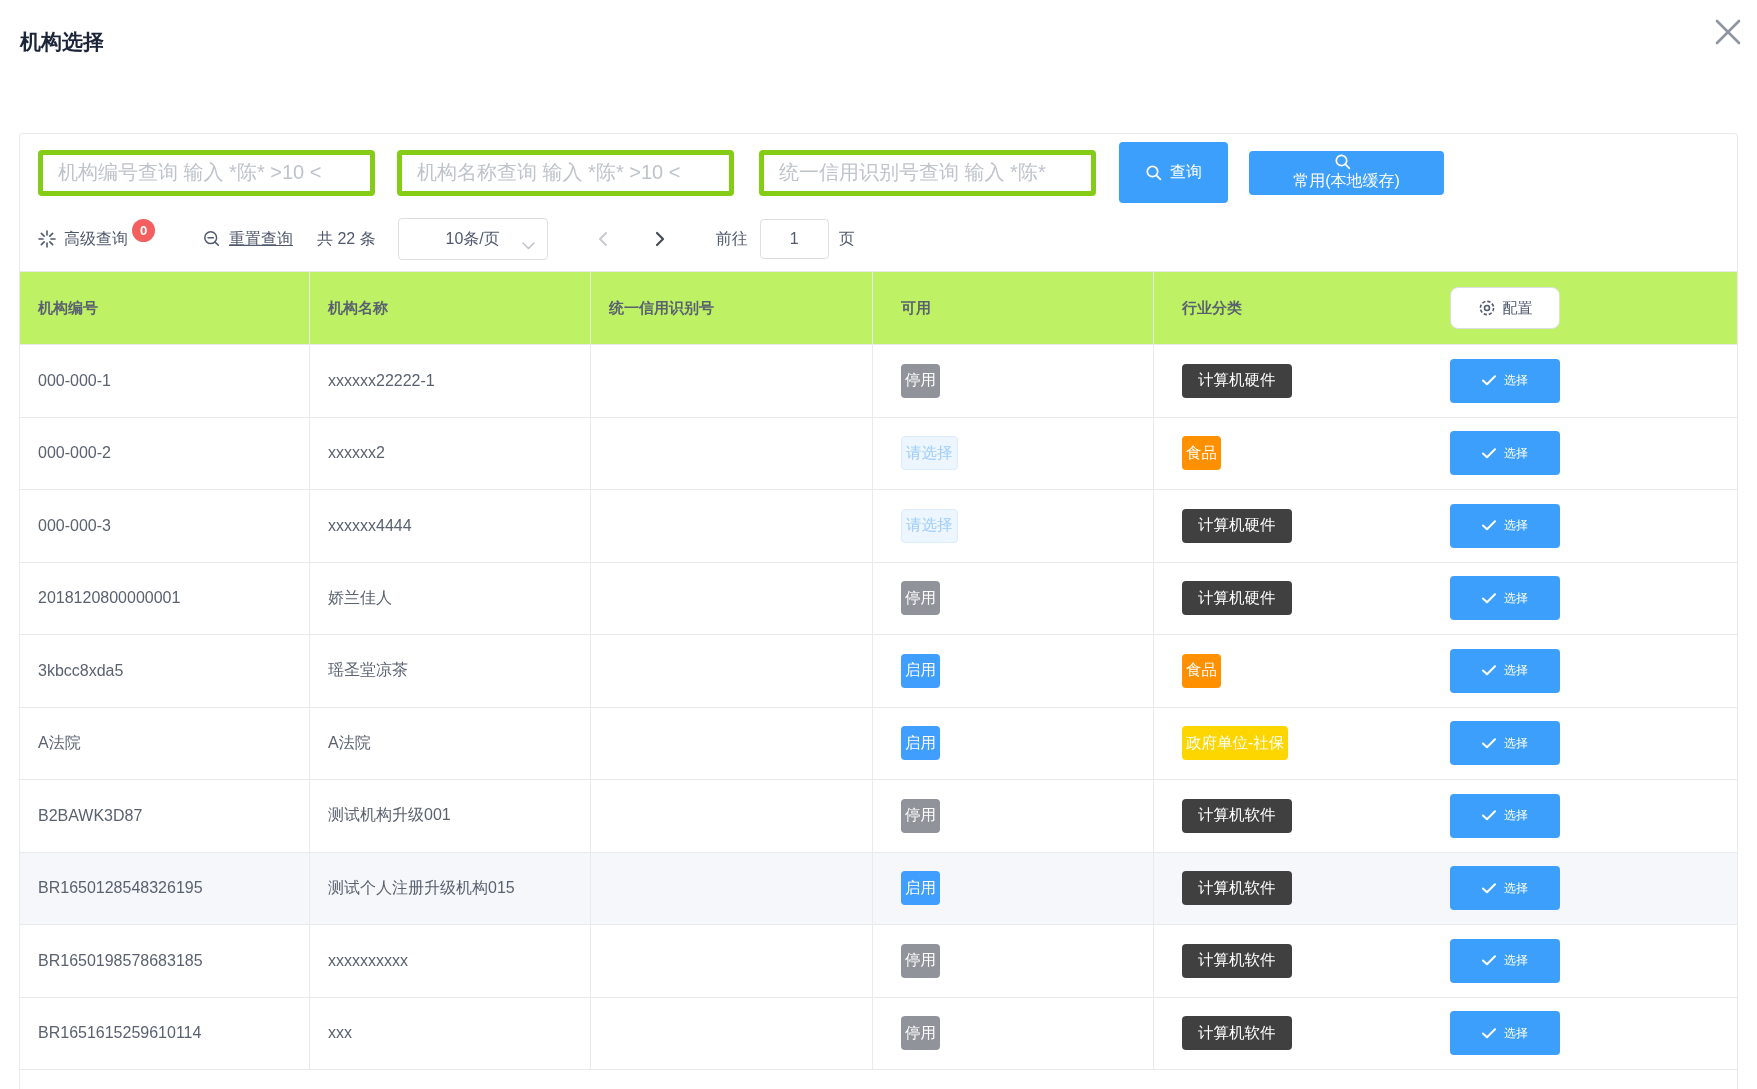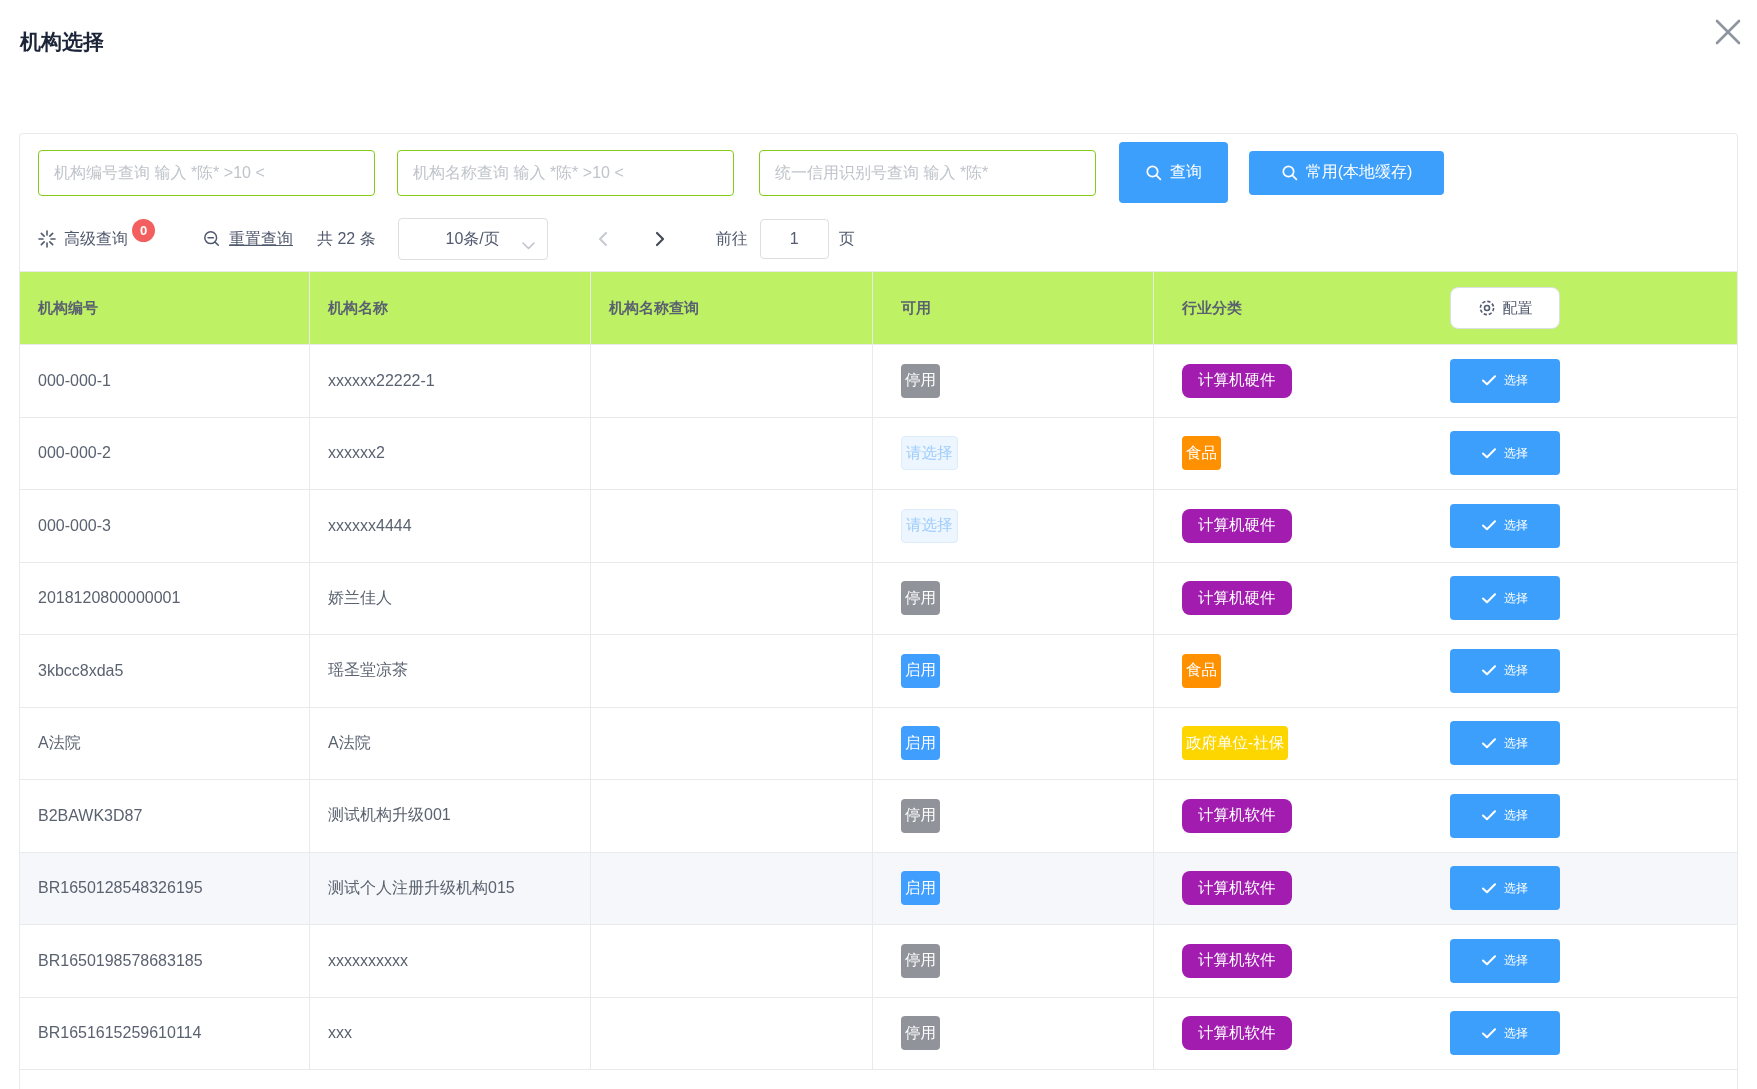--- a/index.html
+++ b/index.html
@@ -9,30 +9,30 @@
     font-family:"Liberation Sans","DejaVu Sans",sans-serif; color:#515a6e;
   }
   
   .page-title { position:absolute; left:20px; top:28px; font-size:21px; font-weight:600; color:#1c2438; }
   .close-btn { position:absolute; left:1706px; top:10px; width:44px; height:44px; display:flex; align-items:center; justify-content:center; cursor:pointer; }
   
   .panel { position:absolute; left:19px; top:133px; width:1719px; height:956px;
            border:1px solid #e8eaec; border-bottom:none; border-radius:4px 4px 0 0; background:#fff; }
   
   .search-row { position:absolute; left:18px; top:8px; display:flex; align-items:center; }
-  .search-input { width:337px; height:46px; border:1px solid #84cc16; border-radius:4px;
-                  padding:4px 15px; font-size:16px; color:#515a6e; outline:none;
+  .search-input { width:337px; height:46px; border:5px solid #84cc16; border-radius:4px;
+                  padding:4px 15px; font-size:20px; color:#515a6e; outline:none;
                   font-family:"Liberation Sans","DejaVu Sans",sans-serif; }
   .search-input::placeholder { color:#bfc3ca; }
   .si-1 { margin-right:22px; } .si-2 { margin-right:25px; } .si-3 { margin-right:23px; }
   .btn { display:inline-flex; align-items:center; justify-content:center; border:none; cursor:pointer;
          border-radius:4px; font-size:16px; font-family:inherit; }
   .btn-primary { background:#3d9ffc; color:#fff; }
   .query-btn { height:61px; min-width:109px; padding:8px 16px; margin-right:21px; }
-  .frequent-btn { height:44px; min-width:195px; padding:0 16px; }
+  .frequent-btn { height:44px; min-width:195px; padding:0 16px;flex-direction:column; }
   .btn-primary .ico { margin-right:7px; display:inline-flex; }
   
   .toolbar { position:absolute; left:18px; top:84px; height:42px; width:1680px;
              display:flex; align-items:center; font-size:16px; color:#515a6e; }
   .adv-group { display:flex; align-items:center; margin-right:48px; cursor:pointer; }
   .adv-group .ico { margin-right:8px; display:inline-flex; }
   .count-badge { display:inline-flex; align-items:center; justify-content:center;
                  min-width:23px; height:23px; padding:0 6px; margin-left:4px; transform:translateY(-9px);
                  background:#f35f5f; color:#fff; border-radius:12px; font-size:13px; font-weight:700; }
   .reset-group { display:flex; align-items:center; margin-right:24px; cursor:pointer; }
@@ -64,21 +64,21 @@
   .c4 { width:281px; border-right:1px solid #e8eaec; padding-left:28px; }
   .c5 { width:286px; padding-left:28px; }
   .c6 { flex:1; padding-left:10px; }
   .cell-text { color:#5a6270; }
   
   .badge { display:inline-flex; align-items:center; justify-content:center; height:34px;
            padding:0 4px; border-radius:4px; font-size:15.5px; cursor:default; }
   .st-gray   { background:#909399; color:#fff; cursor:pointer; }
   .st-blue   { background:#409eff; color:#fff; cursor:pointer; }
   .st-light  { background:#edf6ff; color:#9fcdfc; border:1px solid #dcecfb; cursor:pointer; }
-  .ind-cyan   { background:#a21caf; color:#fff; padding:3px 16px;border-radius:8px; }
+  .ind-cyan   { background:#404040; color:#fff; padding:3px 16px; }
   .ind-orange { background:#ff9000; color:#fff; }
   .ind-yellow { background:#fdd600; color:#fff; }
   
   .config-btn { width:110px; height:42px; background:#fff; border:1px solid #dcdee2; border-radius:8px;
                 color:#515a6e; font-size:15px; display:inline-flex; align-items:center; justify-content:center;
                 cursor:pointer; font-family:inherit; }
   .config-btn .ico { margin-right:7px; display:inline-flex; }
   .select-btn { width:110px; height:44px; font-size:12px; }
   .select-btn .ico { margin-right:8px; display:inline-flex; }
 </style>
@@ -167,21 +167,21 @@
     </span>
     <span class="goto-label">前往</span>
     <input class="goto-input" type="text" value="1" style="">
     <span>页</span>
   </div>
 
   <div class="table">
     <div class="tr thead">
       <div class="th c1">机构编号</div>
       <div class="th c2">机构名称</div>
-      <div class="th c3">机构名称查询</div>
+      <div class="th c3">统一信用识别号</div>
       <div class="th c4">可用</div>
       <div class="th c5">行业分类</div>
       <div class="th c6">
         <button class="config-btn">
           <span class="ico">
             <svg width="18" height="18" viewBox="0 0 18 18" fill="none" stroke="#515a6e" stroke-width="1.6">
               <circle cx="9" cy="9" r="6.6" stroke-dasharray="3.3 1.9"></circle>
               <circle cx="9" cy="9" r="2.5"></circle>
             </svg>
           </span>

